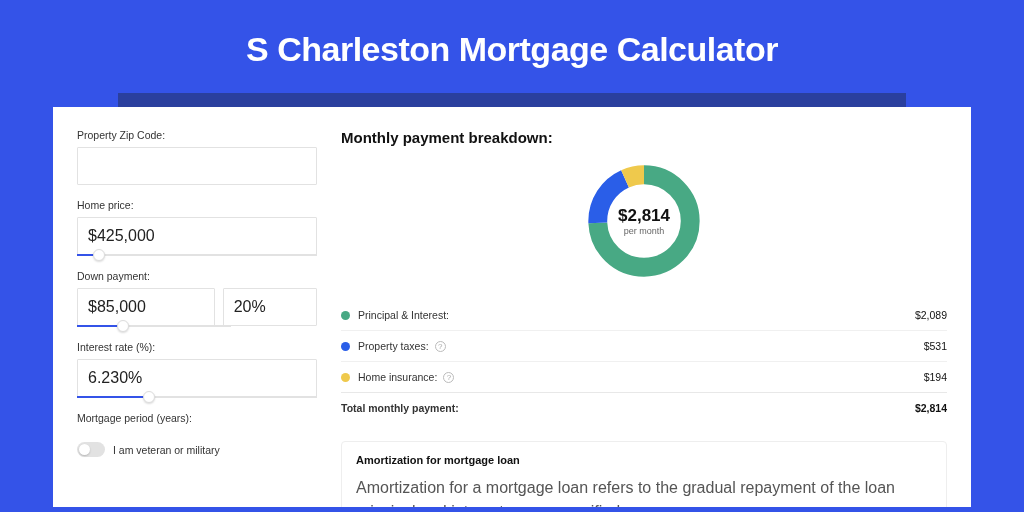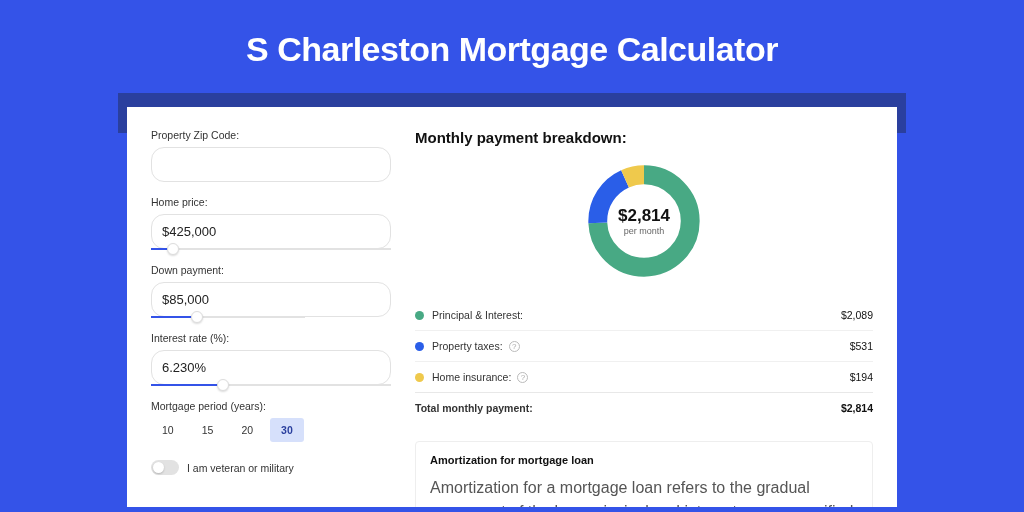--- a/index.html
+++ b/index.html
@@ -19,42 +19,42 @@
     letter-spacing: -0.5px;
   }
   .dark-band {
     background: #2a3f9e;
     height: 40px;
     width: 788px;
     margin: 0 auto;
   }
   .panel {
     background: #fff;
-    width: 770px;
+    width: 918px;
     margin: -26px auto 0;
     padding: 22px 24px 0;
     display: flex;
     gap: 24px;
     height: 400px;
     overflow: hidden;
   }
   .left-col { width: 240px; flex-shrink: 0; }
   .right-col { flex: 1; }
   .field-label {
     font-size: 10.5px;
     color: #333;
     margin-bottom: 6px;
     display: block;
   }
   .text-input {
     width: 100%;
     border: 1px solid #e2e2e2;
-    border-radius: 13px;
+    border-radius: 1px;
     padding: 9px 10px;
-    font-size: 13px;
+    font-size: 16px;
     color: #222;
   }
   .field-group { margin-bottom: 14px; position: relative; }
   .slider-track {
     height: 2px;
     background: #e2e2e2;
     position: relative;
     margin-top: -1px;
   }
   .slider-fill {
@@ -196,44 +196,39 @@
       <div class="slider-track">
         <div class="slider-fill" style="width:9%"></div>
         <div class="slider-thumb" style="left:calc(9% - 6px)"></div>
       </div>
     </div>
 
     <div class="field-group">
       <label class="field-label">Down payment:</label>
       <div class="row-2">
         <input class="text-input" value="$85,000" style="">
+        <input class="text-input" value="20%" style="">
       </div>
       <div class="slider-track" style="width:64%">
         <div class="slider-fill" style="width:30%"></div>
         <div class="slider-thumb" style="left:calc(30% - 6px)"></div>
       </div>
     </div>
 
     <div class="field-group">
       <label class="field-label">Interest rate (%):</label>
       <input class="text-input" value="6.230%" style="">
       <div class="slider-track">
         <div class="slider-fill" style="width:30%"></div>
         <div class="slider-thumb" style="left:calc(30% - 6px)"></div>
       </div>
     </div>
 
     <div class="field-group">
       <label class="field-label">Mortgage period (years):</label>
-      <div class="period-btns" id="period-btns">
-          <button class="period-btn">10</button>
-          <button class="period-btn">15</button>
-          <button class="period-btn">20</button>
-          <button class="period-btn active">30</button>
-        </div>
     </div>
 
     <div class="toggle-row">
       <div class="toggle">
         <div class="toggle-knob"></div>
       </div>
       <span class="toggle-label">I am veteran or military</span>
     </div>
 
   </div>

